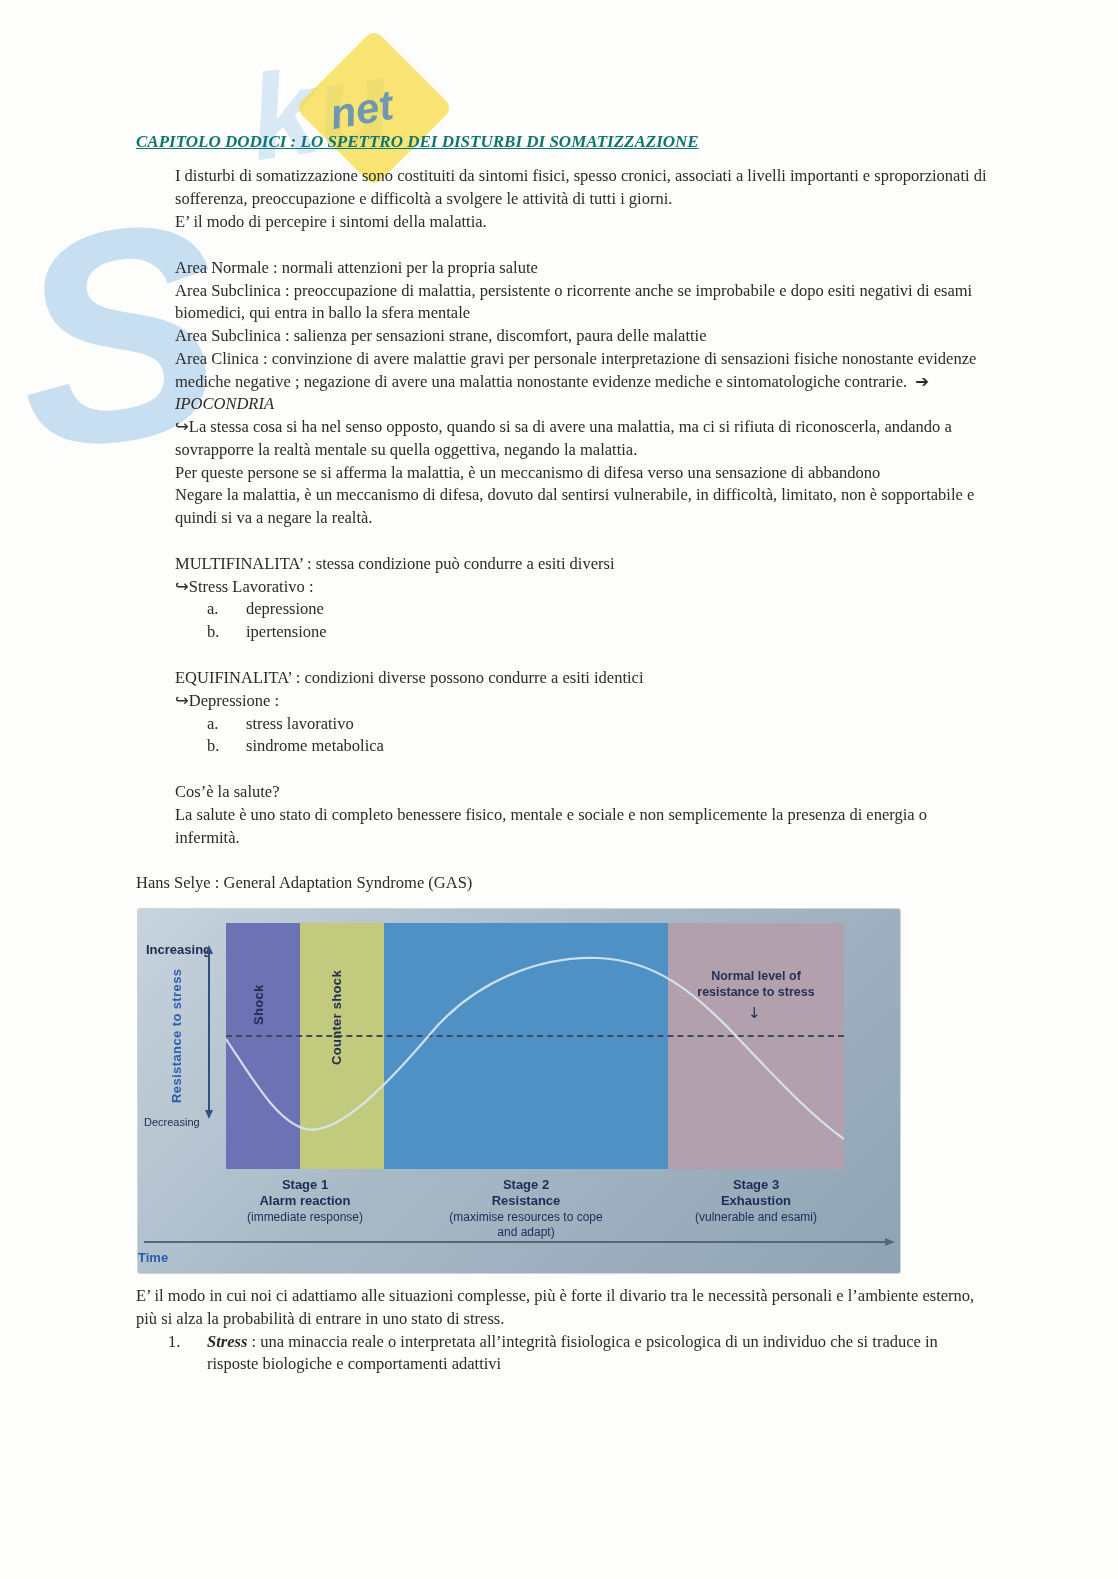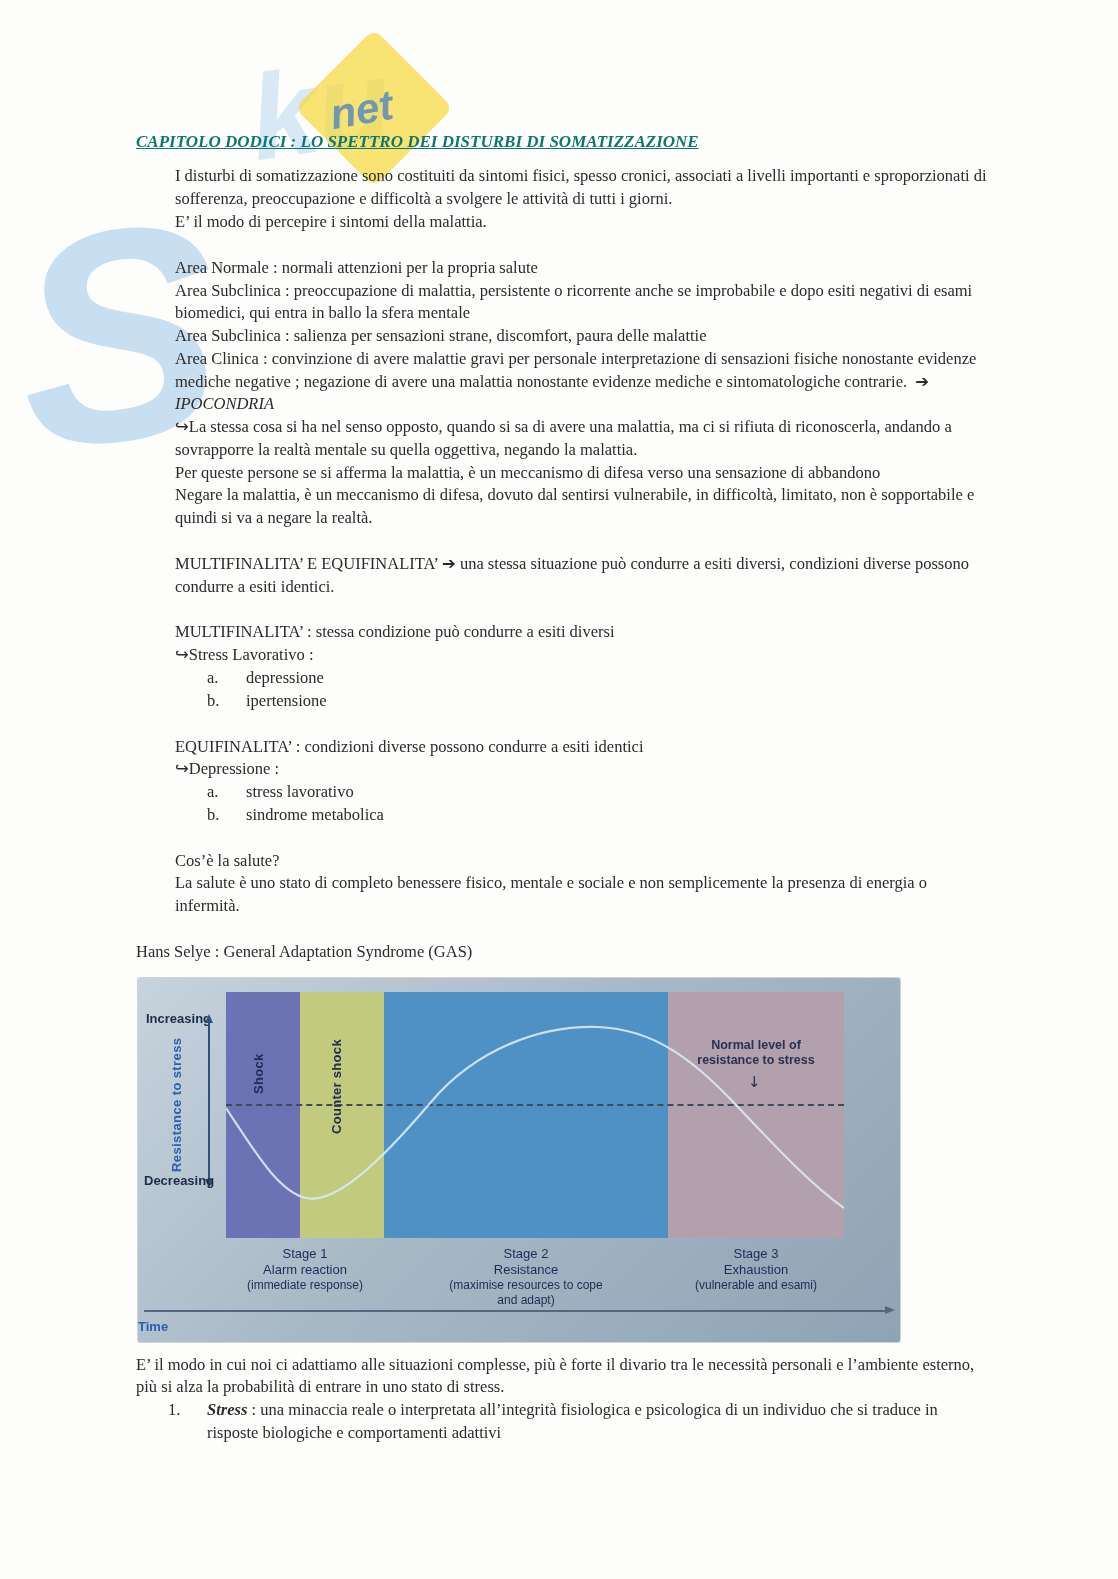--- a/index.html
+++ b/index.html
@@ -69,38 +69,38 @@
   .lbl-counter{left:102px;top:12px;height:130px;}
   .normal-label{
     position:absolute;left:444px;top:46px;width:172px;text-align:center;
     font-weight:bold;font-size:12.5px;line-height:1.25;color:#273055;
   }
   .normal-arrow{
     position:absolute;left:522px;top:80px;font-size:15px;color:#273055;
     font-family:"DejaVu Sans", sans-serif;
   }
   .y-increasing{position:absolute;left:8px;top:32px;font-weight:bold;font-size:13px;color:#1c2b4a;}
-  .y-decreasing{position:absolute;left:6px;top:194px;font-weight:bold;font-size:13px;color:#1c2b4a;}
+  .y-decreasing{position:absolute;left:6px;top:206px;font-weight:normal;font-size:11px;color:#1c2b4a;}
   .y-rot-label{
     position:absolute;left:30px;top:54px;height:140px;
     writing-mode:vertical-rl;transform:rotate(180deg);
     font-weight:bold;font-size:13px;color:#2d5fae;letter-spacing:.4px;
   }
   .yaxis-line{position:absolute;left:70px;top:44px;width:2px;height:158px;background:#31507f;}
   .yaxis-line::before,.yaxis-line::after{
     content:"";position:absolute;left:-3.5px;border-left:4.5px solid transparent;border-right:4.5px solid transparent;
   }
   .yaxis-line::before{top:-8px;border-bottom:9px solid #31507f;}
   .yaxis-line::after{bottom:-8px;border-top:9px solid #31507f;}
   .stages{position:absolute;left:88px;top:268px;width:618px;display:flex;text-align:center;}
   .stage-col{line-height:1.25;}
   .stage-1{width:158px;}
   .stage-2{width:284px;}
   .stage-3{width:176px;}
-  .stage-title,.stage-name{font-weight:normal;font-size:13px;}
+  .stage-title,.stage-name{font-weight:bold;font-size:13px;}
   .stage-sub{font-size:12px;max-width:175px;margin:0 auto;text-align:center;}
   .xaxis{position:absolute;left:6px;right:14px;top:332px;height:2px;background:#55677e;}
   .xaxis::after{
     content:"";position:absolute;right:-9px;top:-3.5px;
     border-top:4.5px solid transparent;border-bottom:4.5px solid transparent;border-left:10px solid #55677e;
   }
   .time-label{position:absolute;left:0;right:0;top:340px;text-align:left;font-weight:bold;font-size:13px;color:#2a5db0;}
 </style>
 </head>
 <body>
@@ -124,23 +124,20 @@
   <div class="block">
     <div>Area Normale : normali attenzioni per la propria salute</div>
     <div>Area Subclinica : preoccupazione di malattia, persistente o ricorrente anche se improbabile e dopo esiti negativi di esami biomedici, qui entra in ballo la sfera mentale</div>
     <div>Area Subclinica : salienza per sensazioni strane, discomfort, paura delle malattie</div>
     <div><span>Area Clinica : convinzione di avere malattie gravi per personale interpretazione di sensazioni fisiche nonostante evidenze mediche negative ; negazione di avere una malattia nonostante evidenze mediche e sintomatologiche contrarie.</span>&nbsp; <span class="arrow">➔</span> <span class="it">IPOCONDRIA</span></div>
     <div><span class="sym">↪</span><span>La stessa cosa si ha nel senso opposto, quando si sa di avere una malattia, ma ci si rifiuta di riconoscerla, andando a sovrapporre la realtà mentale su quella oggettiva, negando la malattia.</span></div>
     <div>Per queste persone se si afferma la malattia,  è un meccanismo di difesa verso una sensazione di abbandono</div>
     <div>Negare la malattia, è un meccanismo di difesa, dovuto dal sentirsi vulnerabile, in difficoltà, limitato, non è sopportabile e quindi si va a negare la realtà.</div>
   </div>
 
-  <div class="block">
-    <span>MULTIFINALITA’ E EQUIFINALITA’</span> <span class="arrow">➔</span> <span>una stessa situazione può condurre a esiti diversi, condizioni diverse possono condurre a esiti identici.</span>
-  </div>
 
   <div class="block">
     <div>MULTIFINALITA’ : stessa condizione può condurre a esiti diversi</div>
     <div><span class="sym">↪</span><span>Stress Lavorativo :</span></div>
     <div class="li-row">
       <span class="li-marker">a.</span>
       <span class="li-text">depressione</span>
     </div>
     <div class="li-row">
       <span class="li-marker">b.</span>

